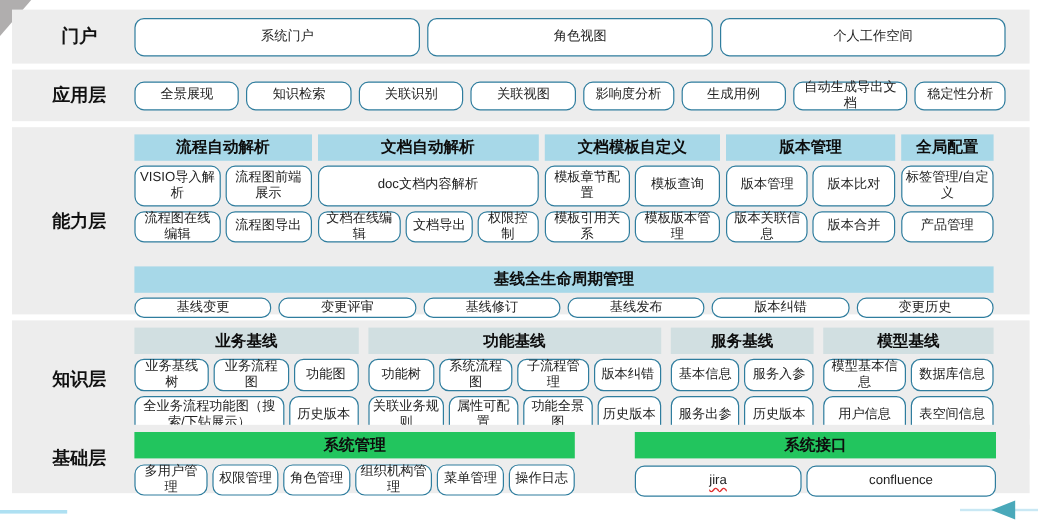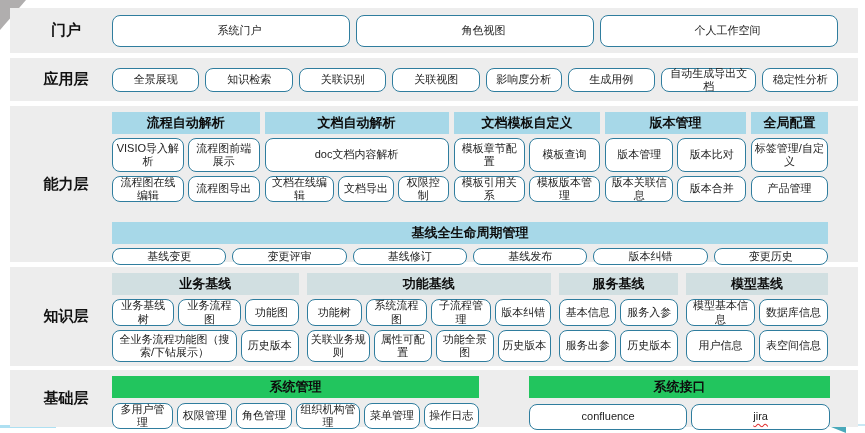--- a/index.html
+++ b/index.html
@@ -6,21 +6,21 @@
   body{width:865px;height:433px;position:relative;overflow:hidden;
        font-family:"Liberation Sans","DejaVu Sans",sans-serif;color:#1c1c1c;}
   .stage{position:absolute;inset:0;}
   .corner-fold{position:absolute;left:0;top:0;width:0;height:0;
        border-top:30px solid #b0aeae;border-right:26px solid transparent;z-index:0;}
   .band{position:absolute;left:10px;width:848px;background:#ededed;display:flex;z-index:1;}
   .b1{top:8px;height:45px;}
   .b2{top:58px;height:43px;}
   .b3{top:106px;height:156px;}
   .b4{top:267px;height:99px;}
-  .b5{top:370px;height:57px;}
+  .b5{top:354px;height:57px;}
   .label{width:88px;flex:0 0 88px;display:flex;align-items:center;justify-content:center;
        font-weight:bold;font-size:15px;color:#111;padding-left:12px;}
   .content{flex:1;padding:6px 20px 5px 2px;display:flex;}
   .b3 .content,.b4 .content,.b5 .content{padding-right:30px;flex-direction:column;}
   .row-center{align-items:center;gap:6px;}
   .btn{background:#fff;border:1.6px solid #2f7d9e;border-radius:8px;
        display:flex;align-items:center;justify-content:center;text-align:center;
        font-size:11px;line-height:1.2;color:#222;padding:1px 3px;box-sizing:border-box;flex:1;}
   .h32{height:32px;padding-left:20px;}
   .h30{height:24px;}
@@ -221,23 +221,23 @@
             <div class="btn">权限管理</div>
             <div class="btn">角色管理</div>
             <div class="btn" style="flex:1.2">组织机构管理</div>
             <div class="btn">菜单管理</div>
             <div class="btn">操作日志</div>
           </div>
         </div>
         <div class="sys-int">
           <div class="hdr hdr-teal">系统接口</div>
           <div class="btnrow">
-            <div class="btn" style="flex:1.15">confluence</div>
             <div class="btn">
                 <span class="jira-text">jira</span>
               </div>
+            <div class="btn" style="flex:1.15">confluence</div>
           </div>
         </div>
       </div>
     </div>
   </div>
 
 </div>
 
 </body></html>

